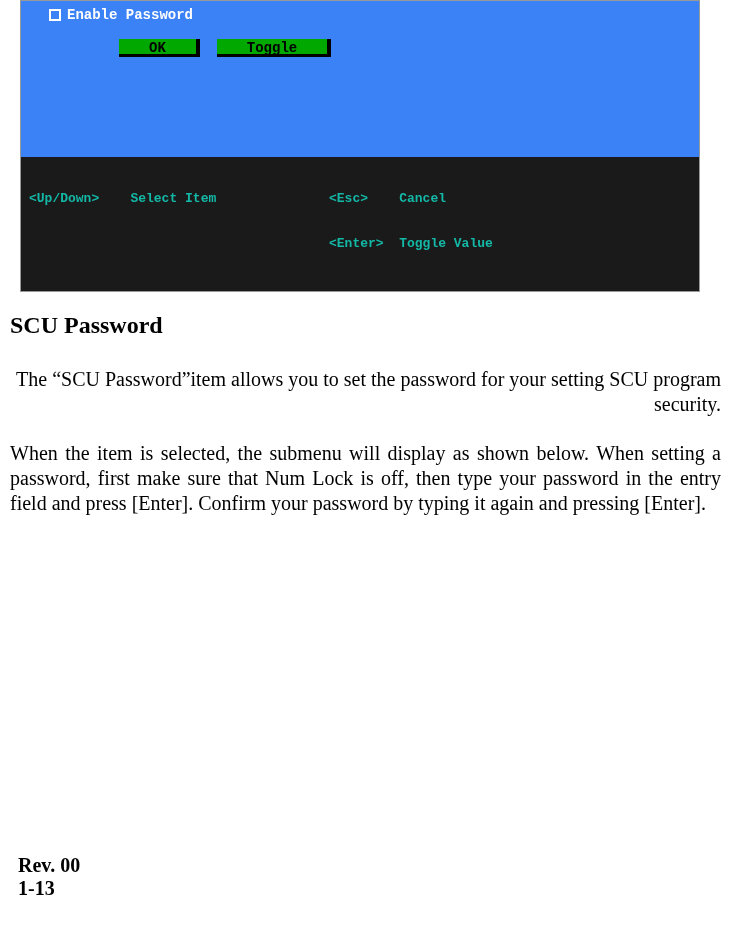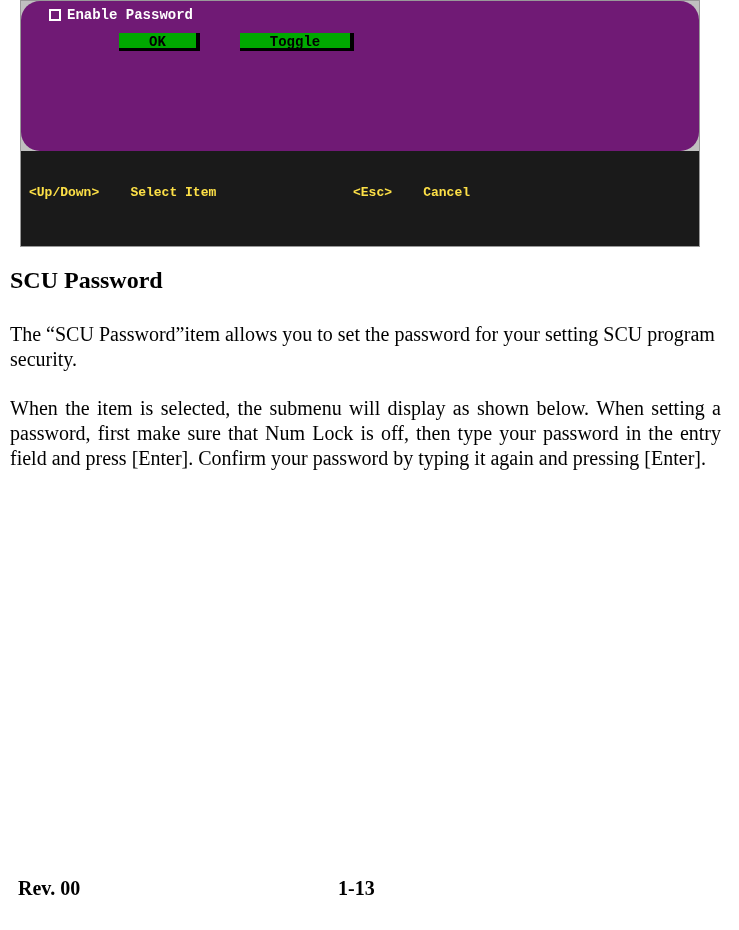--- a/index.html
+++ b/index.html
@@ -15,71 +15,69 @@
       position: relative;
       color: #000;
     }
     .screenshot-container {
       margin: 0 20px 0 20px;
       border: 1px solid #999;
       background: #c0c0c0;
       width: 680px;
     }
     .bios-blue {
-      background: #701a75;
+      background: #3b82f6;
       padding: 4px 8px 100px 8px;
       color: #fff;
       font-family: "Courier New", monospace;
       font-size: 14px;
       font-weight: bold;
       position: relative;
       min-height: 150px;
-      border-radius: 19px;
     }
     .checkbox-line {
       display: flex;
       align-items: center;
       gap: 6px;
       margin-left: 20px;
       margin-top: 2px;
     }
     .checkbox-box {
       width: 12px;
       height: 12px;
       border: 2px solid #fff;
       display: inline-block;
     }
     .button-row {
       display: flex;
-      gap: 40px;
-      margin-top: 10px;
+      gap: 17px;
+      margin-top: 16px;
       margin-left: 90px;
     }
     .bios-button {
       background: #00a800;
       color: #000;
       font-family: "Courier New", monospace;
       font-weight: bold;
       font-size: 14px;
       padding: 0 30px;
       text-align: center;
       border-right: 4px solid #000;
       border-bottom: 3px solid #000;
       line-height: 18px;
       height: 18px;
     }
     .bios-footer {
       background: #1a1a1a;
-      color: #fde047;
+      color: #14b8a6;
       font-family: "Courier New", monospace;
       font-size: 13px;
-      padding: 4px 8px 16px 8px;
+      padding: 4px 8px 10px 8px;
       font-weight: bold;
       display: flex;
-      gap: 24px;
     }
     .footer-col {
       white-space: pre;
     }
     .footer-col.left {
       width: 300px;
     }
     .footer-col.right {
       flex: 1;
     }
@@ -88,32 +86,34 @@
     }
     .section-heading {
       font-size: 24px;
       font-weight: bold;
       margin-bottom: 28px;
     }
     .body-para {
       font-size: 20px;
       line-height: 1.25;
       margin-bottom: 24px;
+      text-align: right;
     }
     .body-para.justify {
       text-align: justify;
     }
     .page-footer {
       position: absolute;
       bottom: 30px;
       left: 18px;
       right: 18px;
       display: flex;
       font-size: 20px;
       font-weight: bold;
+      flex-direction: column;
     }
     .page-footer .rev {
       width: 320px;
     }
   </style>
 </head>
 <body>
 
 <div class="screenshot-container">
   <div class="bios-blue">
@@ -125,20 +125,21 @@
       <div class="bios-button">OK</div>
       <div class="bios-button">Toggle</div>
     </div>
   </div>
   <div class="bios-footer">
     <div class="footer-col left">
       <div>&lt;Up/Down&gt;    Select Item</div>
     </div>
     <div class="footer-col right">
       <div>&lt;Esc&gt;    Cancel</div>
+      <div>&lt;Enter&gt;  Toggle Value</div>
     </div>
   </div>
 </div>
 
 <div class="content">
   <h2 class="section-heading">SCU Password</h2>
   <p class="body-para">The “SCU Password”item allows you to set the password for your setting SCU program security.</p>
   <p class="body-para justify">When the item is selected, the submenu will display as shown below. When setting a password, first make sure that Num Lock is off, then type your password in the entry field and press [Enter]. Confirm your password by typing it again and pressing [Enter].</p>
 </div>
 

